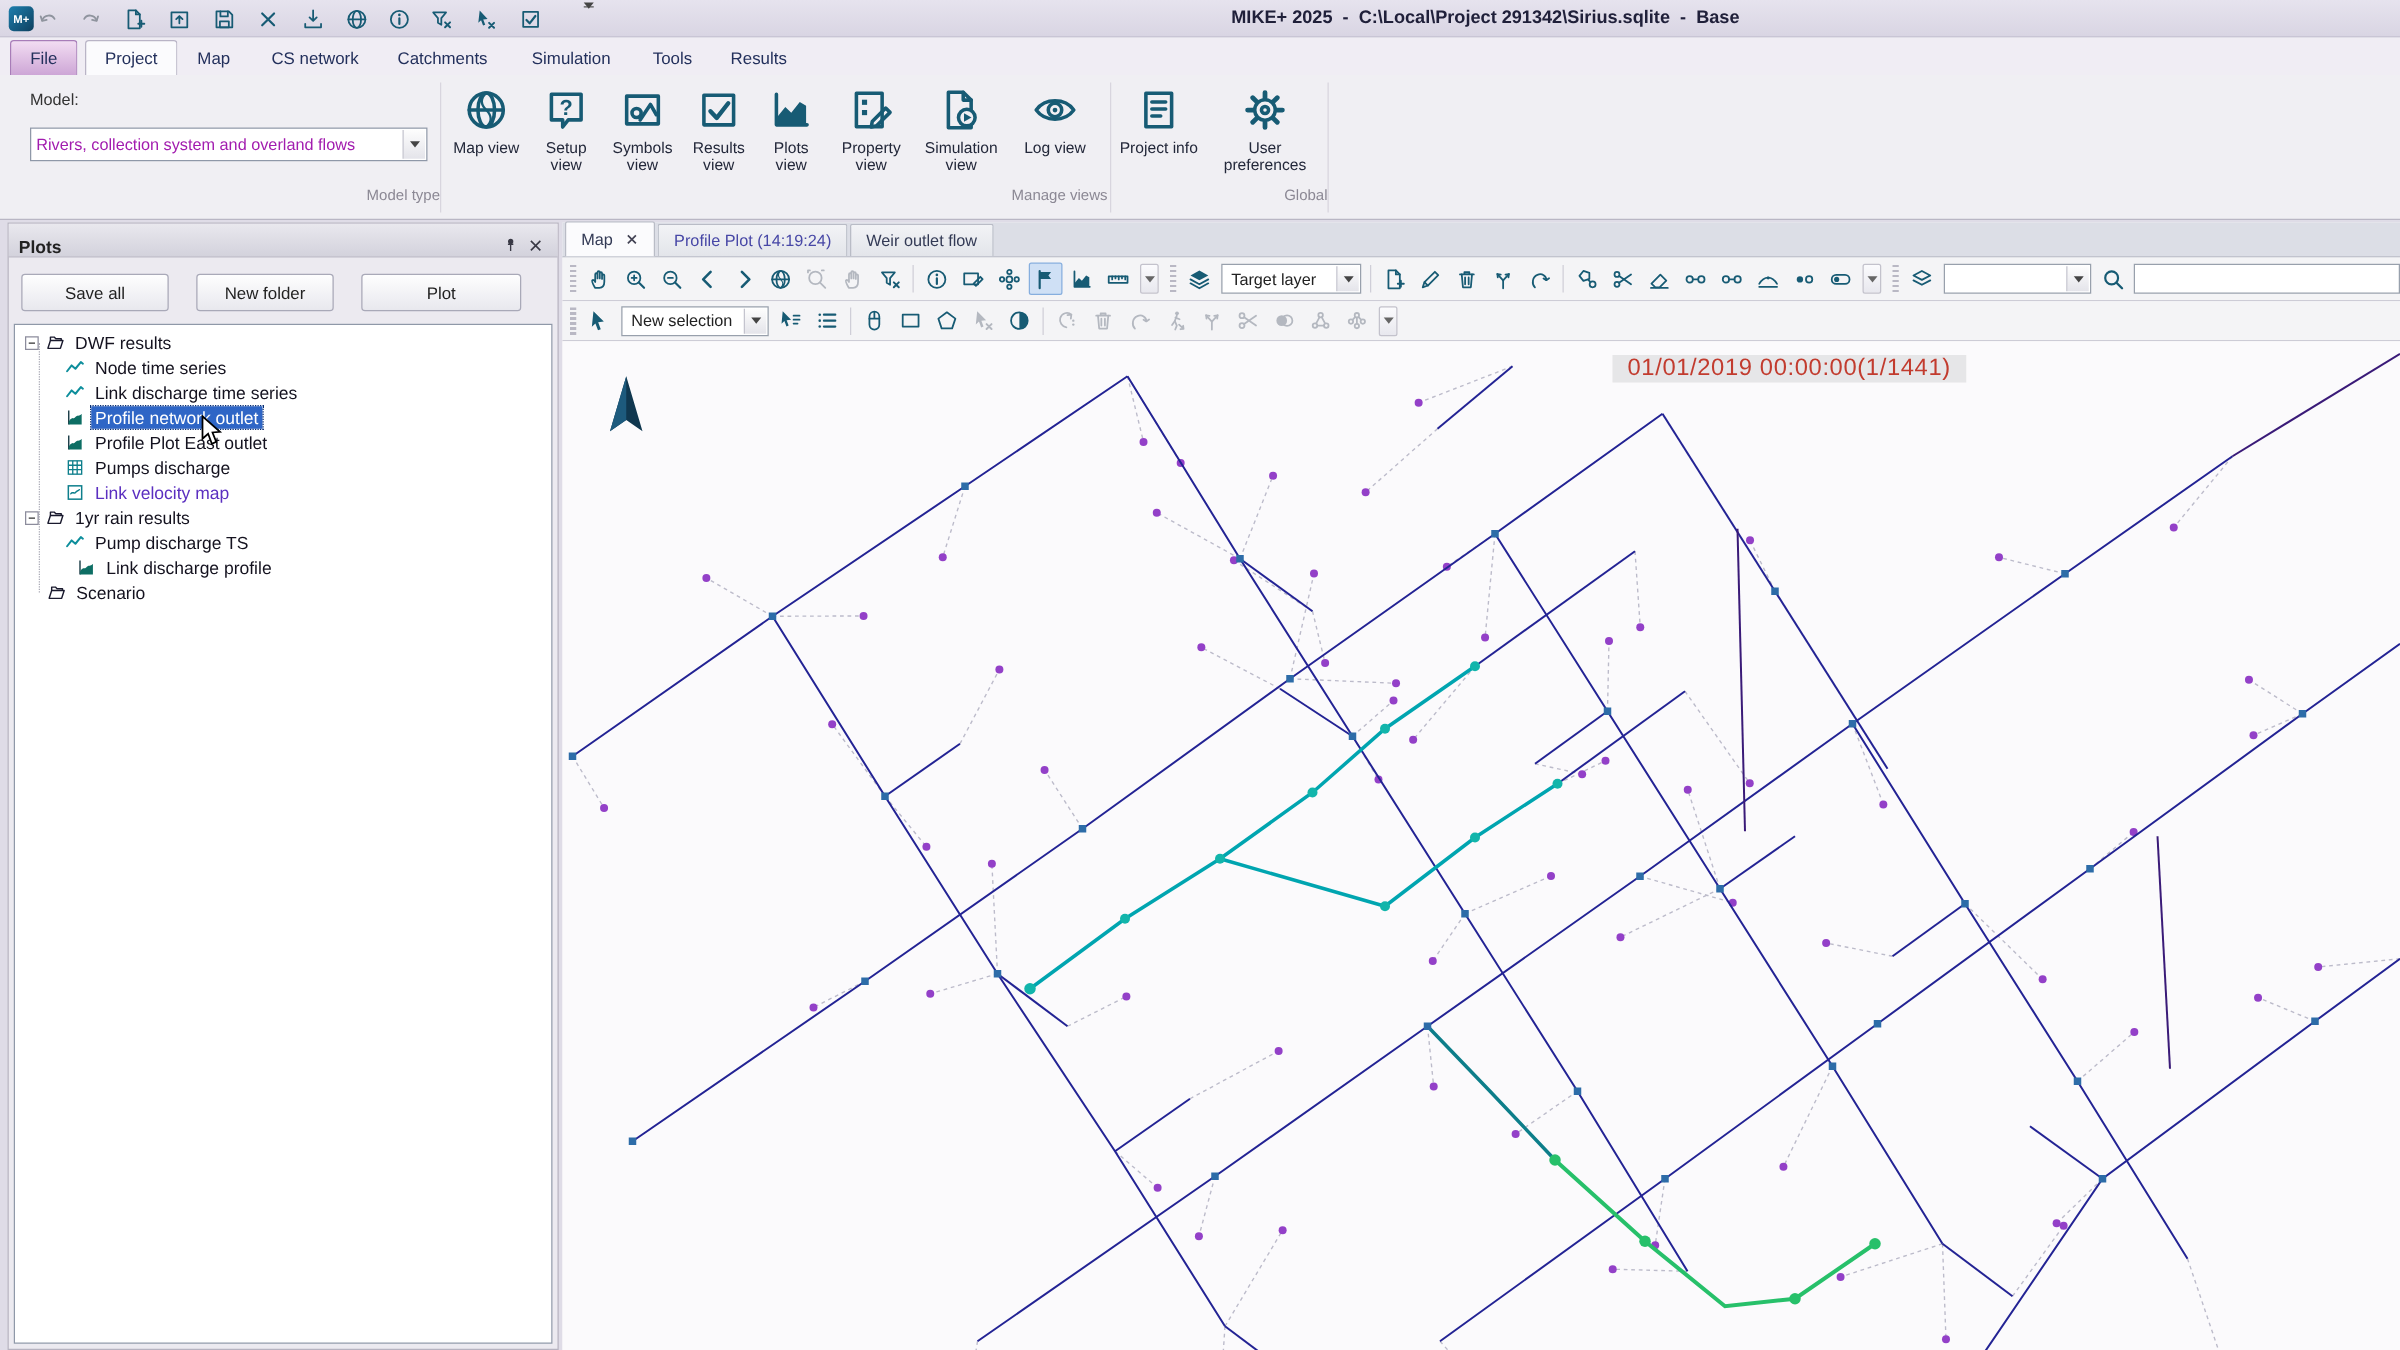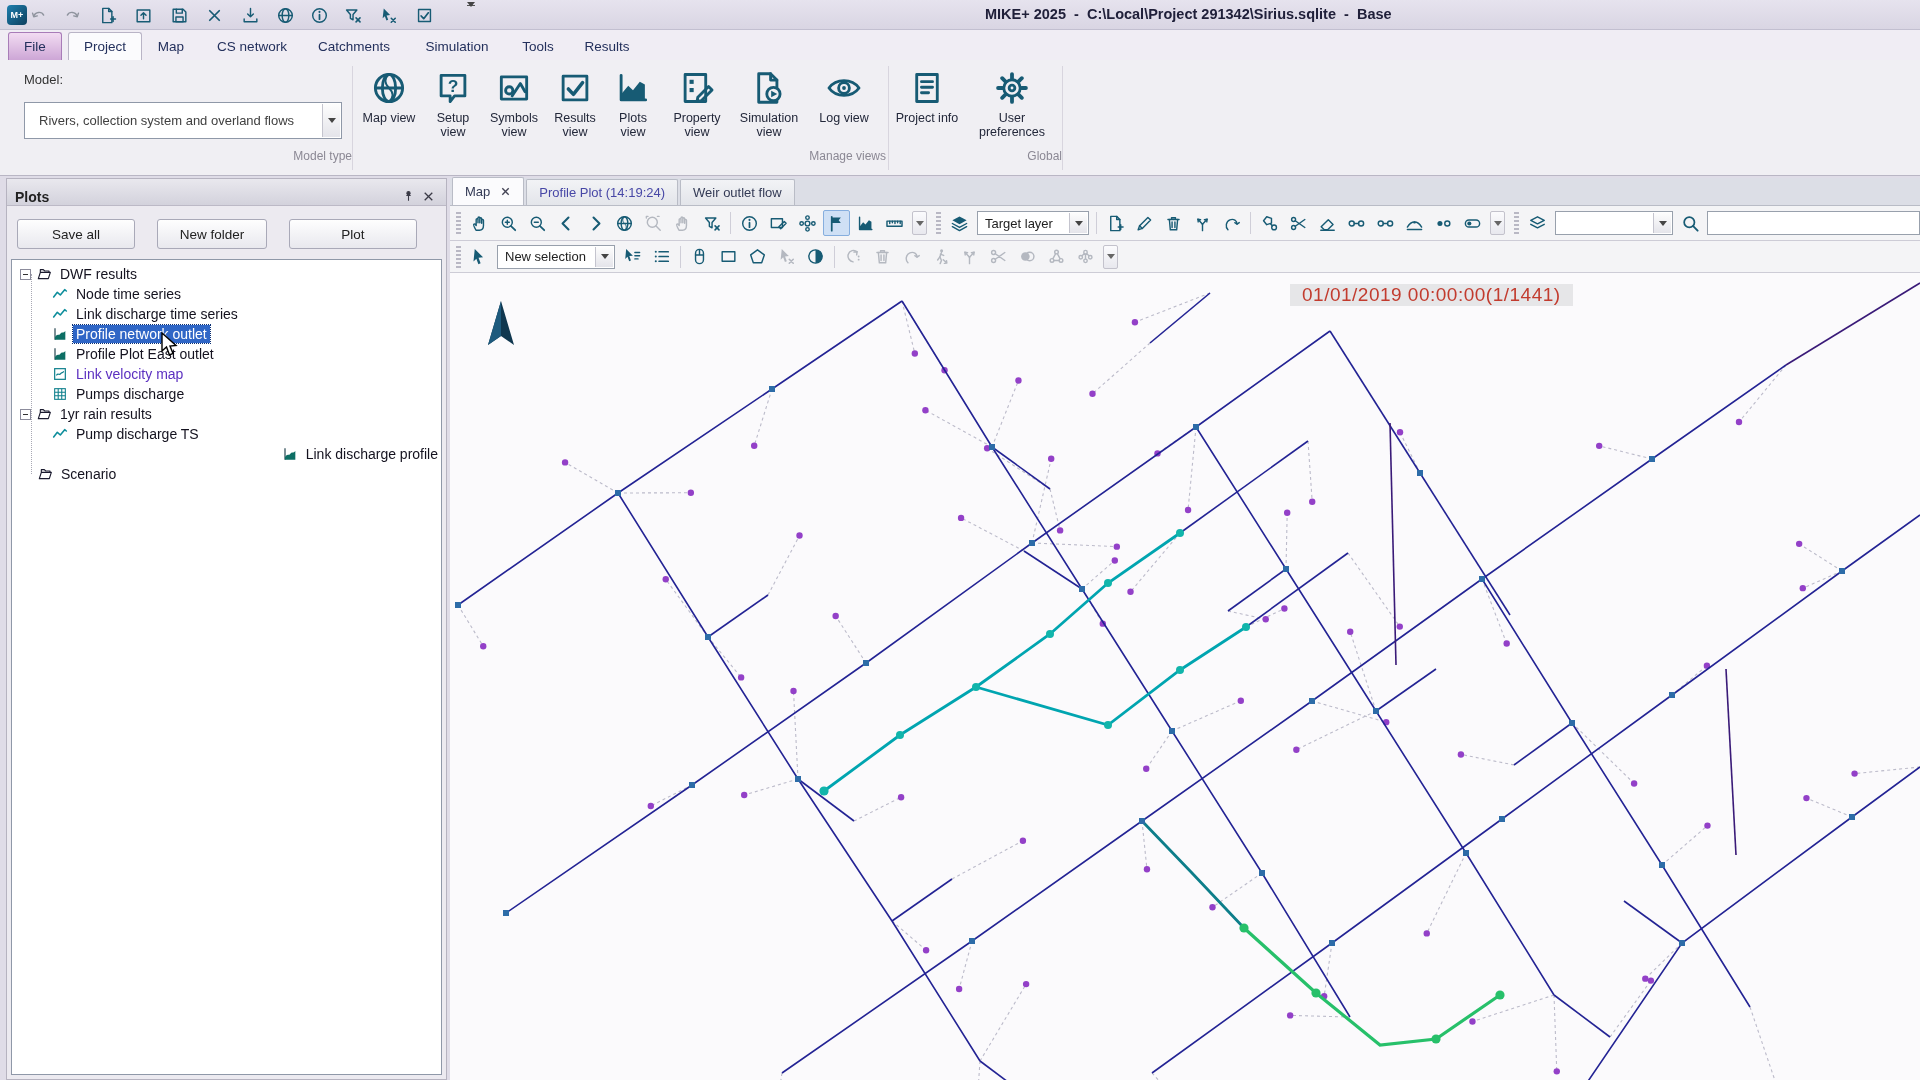--- a/index.html
+++ b/index.html
@@ -24,22 +24,22 @@
   #menubar{position:absolute;left:0;top:30px;width:1920px;height:30px;background:#f0edf4;}
   .mtab{position:absolute;top:2px;height:28px;padding:0 16px;display:flex;align-items:center;
     font-size:13.5px;color:#23305c;border:1px solid transparent;border-bottom:none;}
   .mtab.file{background:linear-gradient(#f2dcf2,#cda6d6);border-color:#a87cb8;border-radius:3px 3px 0 0;}
   .mtab.active{background:#fbfbfd;border-color:#b9b4c6;border-radius:3px 3px 0 0;}
   
   #ribbon{position:absolute;left:0;top:60px;width:1920px;height:116px;background:#f0eff3;border-bottom:1px solid #b9b6c4;}
   .rsep{position:absolute;top:6px;height:104px;width:1px;background:#d8d5de;}
   .grouplabel{position:absolute;top:89px;font-size:12px;color:#8b8894;text-align:right;}
   #model-label{position:absolute;left:24px;top:12px;font-size:13px;color:#333;}
-  #model-combo{position:absolute;left:24px;top:42px;width:318px;height:37px;background:#fff;
-    border:1px solid #8f98a8;display:flex;align-items:center;padding:0 22px 0 14px;font-size:13px;color:#404040;}
+  #model-combo{position:absolute;left:24px;top:42px;width:318px;height:27px;background:#fff;
+    border:1px solid #8f98a8;display:flex;align-items:center;padding:0 22px 0 4px;font-size:13px;color:#a21caf;}
   .combo-caret{position:absolute;right:1px;top:1px;bottom:1px;width:18px;background:linear-gradient(#fdfdfd,#e4e4ea);
     border-left:1px solid #c4c4ce;display:flex;align-items:center;justify-content:center;}
   .caret-tri{width:0;height:0;border-left:4px solid transparent;border-right:4px solid transparent;border-top:5px solid #444;}
   .rbtn{position:absolute;top:6px;height:82px;display:flex;flex-direction:column;align-items:center;padding-top:3px;cursor:default;}
   .rbtn .ic{width:38px;height:38px;}
   .rbtn .lbl{margin-top:4px;font-size:12.5px;line-height:14px;color:#23283a;text-align:center;white-space:pre-line;}
   
   #plots-panel{position:absolute;left:6px;top:178px;width:441px;bottom:0;background:#eceaf0;border:1px solid #b6b3c0;}
   #plots-header{position:absolute;left:0;top:0;right:0;height:27px;background:linear-gradient(#e9e8ee,#d3d2dc);
     border-bottom:1px solid #bcb9c6;display:flex;align-items:flex-end;padding:0 8px;}
@@ -391,57 +391,57 @@
         </div>
         <div class="trow" style="padding-left: 40px;">
           <span class="ic">
             <svg viewBox="0 0 24 24" fill="none" stroke="#0b2f3a" stroke-width="1.6">
               <path d="M4.5 3.5 V20.5"></path>
               <path d="M4.5 17 C8 10.5 10 15 12.5 11.5 C14.5 8.8 17 11 20 7.5 V20.5 H4.5 Z" fill="#0d6e64" stroke="none"></path>
             </svg>
           </span>
           <span class="tlabel">Profile Plot East outlet</span>
         </div>
+        <div class="trow" style="padding-left: 40px;">
+          <span class="ic">
+            <svg viewBox="0 0 24 24" fill="none" stroke="#0e7f8c" stroke-width="1.6">
+              <rect x="4" y="4" width="16" height="16"></rect>
+              <path d="M4 9.3 H20 M4 14.6 H20 M9.3 4 V20 M14.6 4 V20"></path>
+            </svg>
+          </span>
+          <span class="tlabel">Pumps discharge</span>
+        </div>
         <div class="trow tint-purple" style="padding-left: 40px;">
           <span class="ic">
             <svg viewBox="0 0 24 24" fill="none" stroke="#0e7f8c" stroke-width="1.8" stroke-linecap="round">
               <rect x="4" y="4" width="16" height="16"></rect>
               <path d="M7 13.5 C9 10 11 14.5 13 11.5 C14.5 9.2 16 10.5 17.2 8.6"></path>
             </svg>
           </span>
           <span class="tlabel">Link velocity map</span>
         </div>
-        <div class="trow" style="padding-left: 40px;">
-          <span class="ic">
-            <svg viewBox="0 0 24 24" fill="none" stroke="#0e7f8c" stroke-width="1.6">
-              <rect x="4" y="4" width="16" height="16"></rect>
-              <path d="M4 9.3 H20 M4 14.6 H20 M9.3 4 V20 M14.6 4 V20"></path>
-            </svg>
-          </span>
-          <span class="tlabel">Pumps discharge</span>
-        </div>
         <div class="trow" style="padding-left: 8px;">
           <span class="exp"></span>
           <span class="ic">
             <svg viewBox="0 0 24 24" fill="none" stroke="#1a1a2e" stroke-width="1.7" stroke-linejoin="round">
               <path d="M3.5 19 L6.5 9.5 H21.5 L18.5 19 Z"></path>
               <path d="M6.5 9.5 V5.5 H11 L13 7.5 H19.5 V9.5"></path>
             </svg>
           </span>
           <span class="tlabel">1yr rain results</span>
         </div>
         <div class="trow" style="padding-left: 40px;">
           <span class="ic">
             <svg viewBox="0 0 24 24" fill="none">
               <path d="M2.5 16.5 L8 9.5 L12.5 13.5 L19 5.5 L21.5 7.5" stroke="#0e8e9c" stroke-width="2.4" stroke-linecap="round" stroke-linejoin="round"></path>
             </svg>
           </span>
           <span class="tlabel">Pump discharge TS</span>
         </div>
-        <div class="trow" style="padding-left: 64px; justify-content: flex-end;">
+        <div class="trow" style="padding-left: 49px;">
           <span class="ic">
             <svg viewBox="0 0 24 24" fill="none" stroke="#0b2f3a" stroke-width="1.6">
               <path d="M4.5 3.5 V20.5"></path>
               <path d="M4.5 17 C8 10.5 10 15 12.5 11.5 C14.5 8.8 17 11 20 7.5 V20.5 H4.5 Z" fill="#0d6e64" stroke="none"></path>
             </svg>
           </span>
           <span class="tlabel">Link discharge profile</span>
         </div>
         <div class="trow" style="padding-left: 25px;">
           <span class="ic">

